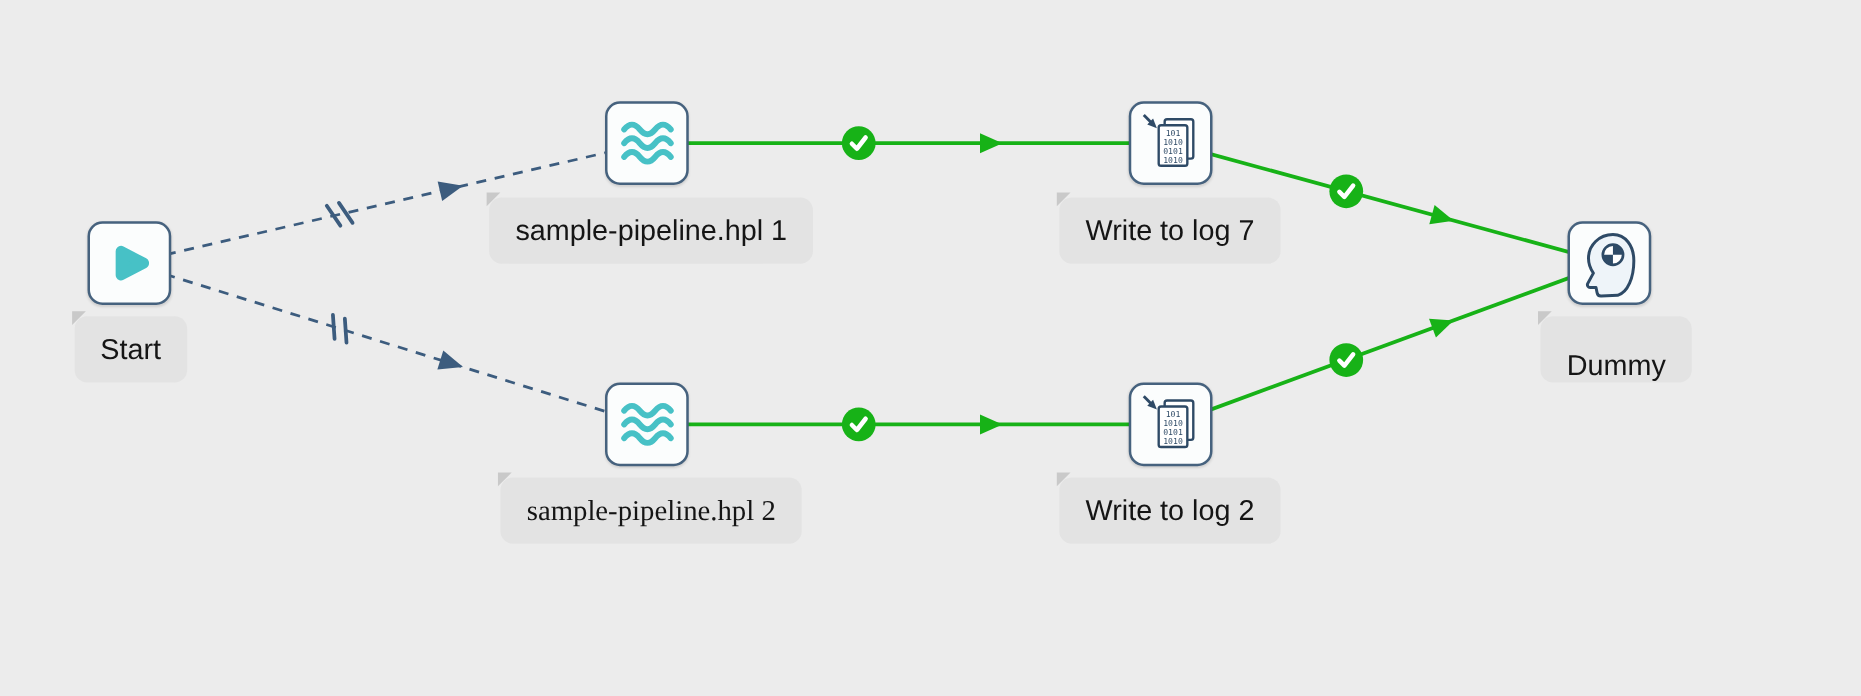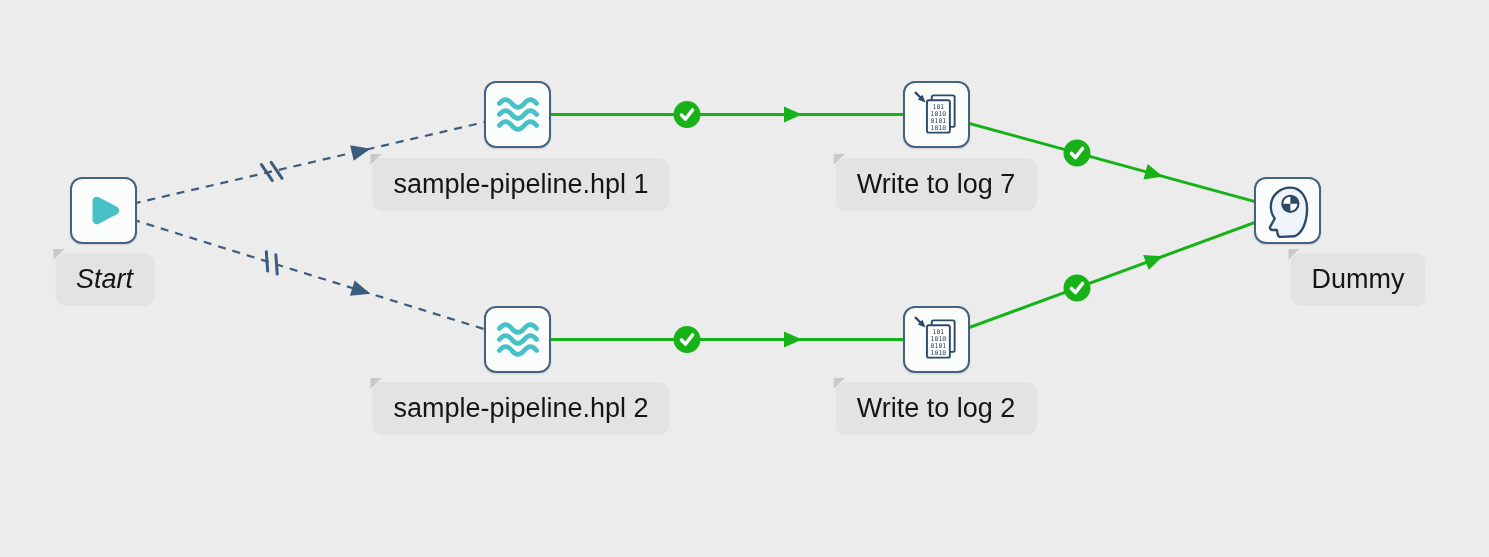--- a/index.html
+++ b/index.html
@@ -49,21 +49,21 @@
 
   
   .pill {
     position:absolute;
     transform: translateX(-50%);
     height:53px;
     display:flex; align-items:center;
     padding: 0 21px;
     background: var(--label_bg, #e3e3e3);
     border-radius: 10px;
-    font-size: 27px;
+    font-size: 23px;
     color: var(--label_text, #151515);
     white-space: nowrap;
   }
   .corner-mark {
     position:absolute; left:-2px; top:-4px;
     width:0; height:0;
     border-left: 11px solid #c9c9c9;
     border-bottom: 11px solid transparent;
   }
 </style>
@@ -122,21 +122,21 @@
       <circle class="check-circle" r="13.5"></circle>
       <path class="check-mark" d="M-5.5,0.5 L-1.5,4.5 L5.5,-4.5"></path>
     </g>
   </svg>
 
   <div class="node" style="left:70px; top:177px;">
     <svg viewBox="0 0 66 66">
       <path class="play" d="M26 23 L45 33 L26 43 Z"></path>
     </svg>
   </div>
-  <div class="pill" style="left:104.5px; top:253px;font-style:italic;">
+  <div class="pill" style="left:104.5px; top:253px;">
     <span class="corner-mark"></span>
     <span>Start</span>
   </div>
 
   <div class="node" style="left:484px; top:81px;">
     <svg viewBox="0 0 66 66">
       <path class="wave" d="M14 21.5 Q20.5 13.5 27 21.5 T40 21.5 T53 21.5"></path>
       <path class="wave" d="M14 33 Q20.5 25 27 33 T40 33 T53 33"></path>
       <path class="wave" d="M14 44.5 Q20.5 36.5 27 44.5 T40 44.5 T53 44.5"></path>
     </svg>
@@ -163,21 +163,21 @@
     <span>Write to log 7</span>
   </div>
 
   <div class="node" style="left:484px; top:306px;">
     <svg viewBox="0 0 66 66">
       <path class="wave" d="M14 21.5 Q20.5 13.5 27 21.5 T40 21.5 T53 21.5"></path>
       <path class="wave" d="M14 33 Q20.5 25 27 33 T40 33 T53 33"></path>
       <path class="wave" d="M14 44.5 Q20.5 36.5 27 44.5 T40 44.5 T53 44.5"></path>
     </svg>
   </div>
-  <div class="pill" style="left:521px; top:382px;">
+  <div class="pill" style="left:521px; top:382px;font-family:Liberation Serif, serif;">
     <span class="corner-mark"></span>
     <span>sample-pipeline.hpl 2</span>
   </div>
 
   <div class="node" style="left:903px; top:306px;">
     <svg viewBox="0 0 66 66">
       <rect class="sheet" x="28" y="13" width="24" height="33" rx="2"></rect>
       <rect class="sheet" x="23" y="18" width="24" height="34" rx="2"></rect>
       <text class="bin" x="35" y="27" text-anchor="middle">101</text>
       <text class="bin" x="35" y="34.5" text-anchor="middle">1010</text>
@@ -193,18 +193,18 @@
   </div>
 
   <div class="node" style="left:1254px; top:177px;">
     <svg viewBox="0 0 66 66">
       <path class="head" d="M36 9 C24.5 9 15.5 18 15.5 29 C15.5 34.5 17.6 38.6 19.6 41.4 L14.8 50.2 C14.1 51.7 15.2 53.4 16.8 53.4 L21.8 53.4 L22.7 57.8 C23 59.5 24.5 60.7 26.2 60.6 L40 60 C48.5 57.5 53.5 45 53.5 31 C53.5 18.5 46.5 9 36 9 Z"></path>
       <circle class="target-ring" cx="36" cy="26" r="8.5"></circle>
       <path class="ink-fill" d="M36 26 L36 17.5 A8.5 8.5 0 0 1 44.5 26 Z"></path>
       <path class="ink-fill" d="M36 26 L36 34.5 A8.5 8.5 0 0 1 27.5 26 Z"></path>
     </svg>
   </div>
-  <div class="pill" style="left:1358px; top:253px;">
+  <div class="pill" style="left:1293px; top:253px;align-items:flex-end;">
     <span class="corner-mark"></span>
     <span>Dummy</span>
   </div>
 
 </div>
 
 </body></html>

